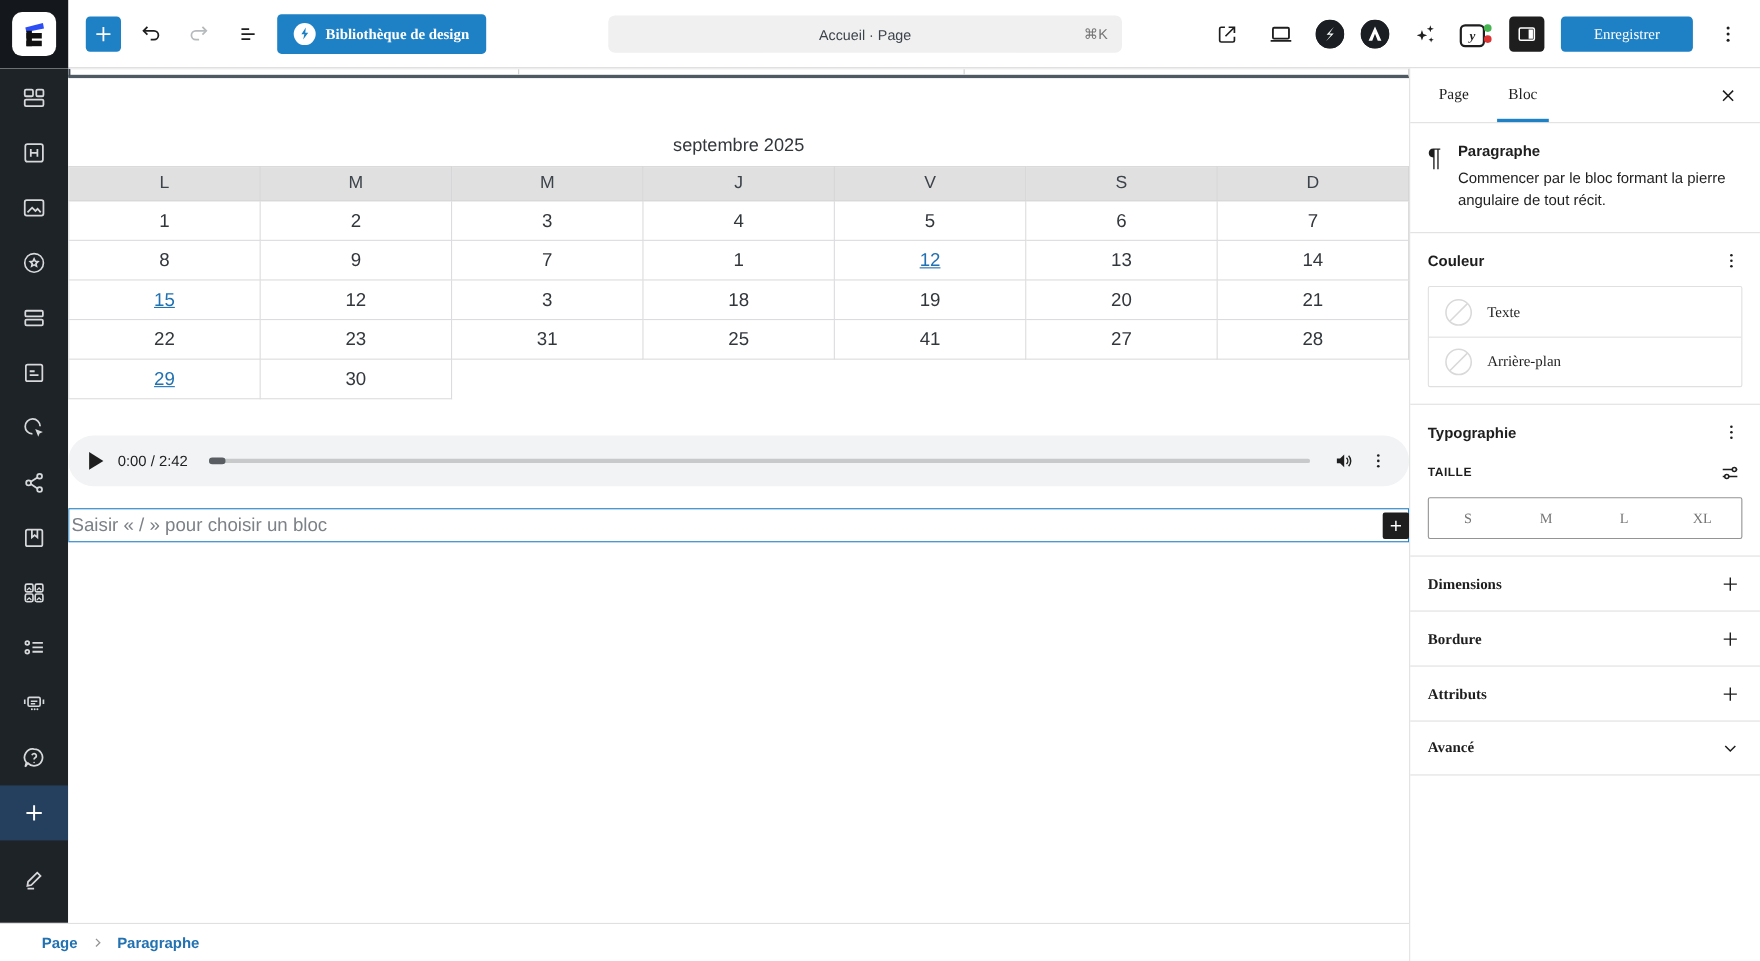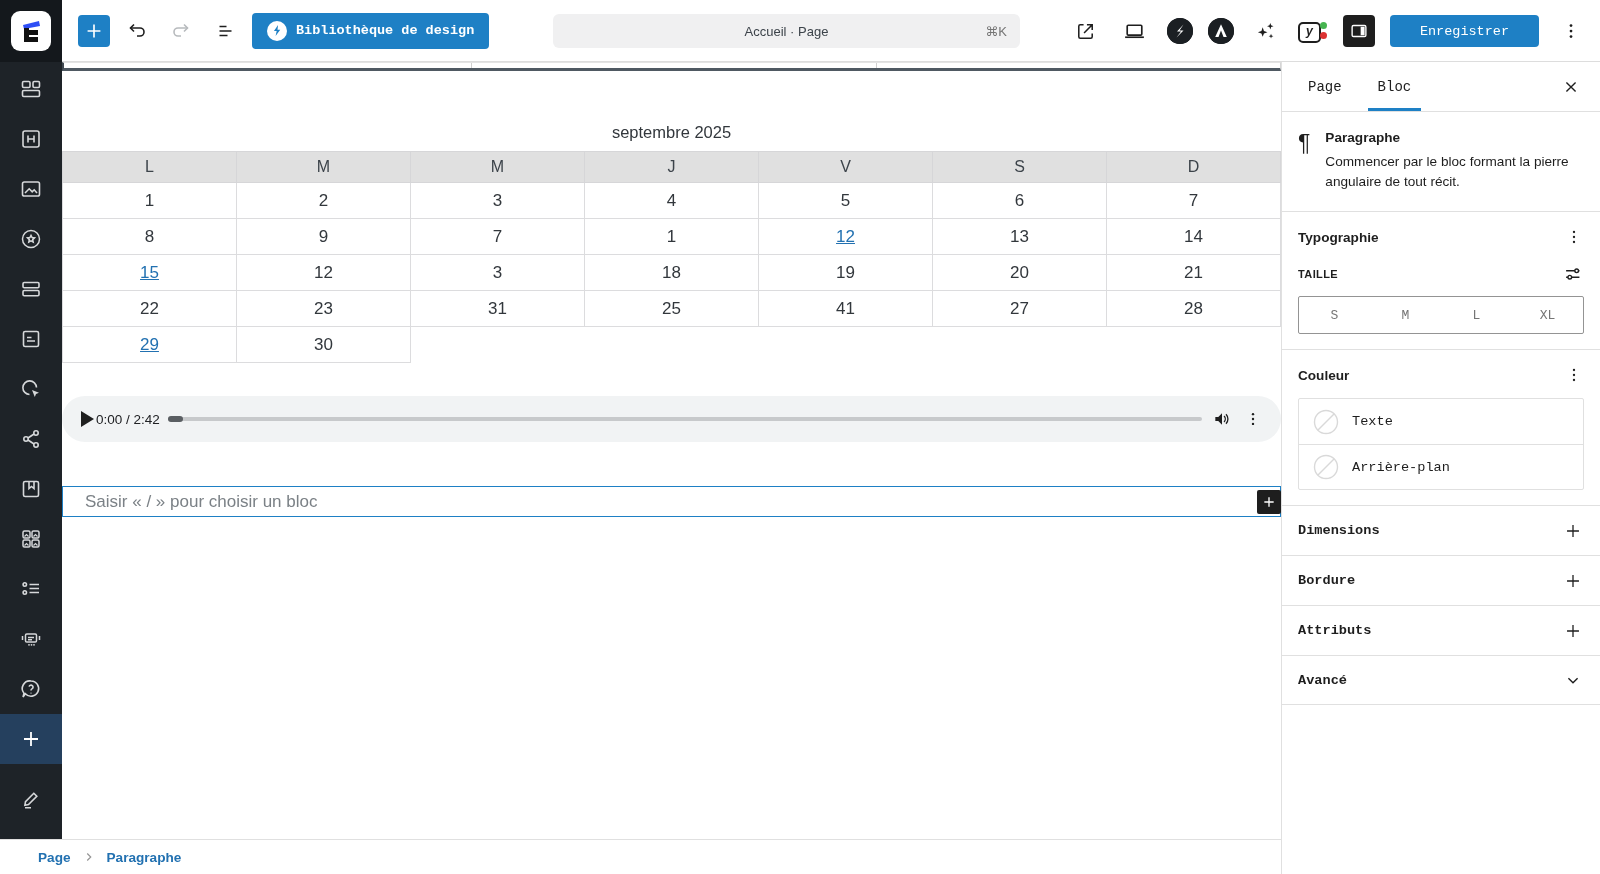--- a/index.html
+++ b/index.html
@@ -6,21 +6,21 @@
     --accent:#1e80c5;
     --link:#2271b1;
     --border:#e0e0e0;
     --text:#1e1e1e;
     --rail:#1e2328;
   }
   *{box-sizing:border-box;margin:0;padding:0;}
   html,body{width:1600px;height:874px;overflow:hidden;background:#fff;
     font-family:"Liberation Sans","DejaVu Sans",sans-serif;color:var(--text);}
   svg{display:block;}
-  button{font-family:Liberation Mono, monospace;border:none;background:none;cursor:pointer;color:inherit;}
+  button{font-family:Liberation Serif, serif;border:none;background:none;cursor:pointer;color:inherit;}
 
   
   .topbar{position:absolute;top:0;left:0;width:1600px;height:62px;background:#fff;
     border-bottom:1px solid #ddd;display:flex;align-items:center;z-index:5;}
   .logo-block{width:62px;height:62px;background:#14181c;display:flex;align-items:center;justify-content:center;flex:none;}
   .logo-badge{width:40px;height:40px;background:#fff;border-radius:9px;display:flex;align-items:center;justify-content:center;}
   .tb-left{display:flex;align-items:center;gap:10px;margin-left:16px;}
   .inserter-btn{width:32px;height:32px;background:var(--accent);border-radius:4px;
     display:flex;align-items:center;justify-content:center;}
   .icon-btn{width:34px;height:34px;display:flex;align-items:center;justify-content:center;border-radius:3px;}
@@ -58,29 +58,29 @@
 
   .calendar{margin-top:52px;}
   .cal-caption{text-align:center;font-size:16.5px;color:#32373c;margin-bottom:9px;}
   table.cal{width:100%;border-collapse:collapse;table-layout:fixed;}
   table.cal th{background:#e0e0e0;border:1px solid #d6d6d8;height:31px;font-weight:400;font-size:16px;color:#3c434a;}
   table.cal td{border:1px solid #dcdcde;height:36px;text-align:center;font-size:17px;color:#32373c;}
   table.cal td.pad{border:none;}
   table.cal a{color:var(--link);text-decoration:underline;}
 
   .audio{margin-top:33px;height:46px;background:#f1f3f4;border-radius:23px;
-    display:flex;align-items:center;padding:0 19px;gap:2px;}
+    display:flex;align-items:center;padding:0 19px;gap:13px;}
   .play-tri{width:0;height:0;border-left:13px solid #1f1f1f;border-top:8px solid transparent;border-bottom:8px solid transparent;flex:none;}
   .audio-time{font-size:13.5px;color:#202124;white-space:nowrap;margin-right:6px;}
   .audio-track{flex:1;height:4px;background:#c7c9cb;border-radius:2px;position:relative;}
   .audio-thumb{position:absolute;left:0;top:-1px;width:15px;height:6px;background:#5a5e62;border-radius:3px;}
   .audio-right{display:flex;align-items:center;gap:12px;margin-left:8px;}
 
-  .para-block{margin-top:44px;height:31px;border:1.5px solid var(--accent);
-    display:flex;align-items:center;position:relative;padding-left:20px;}
+  .para-block{margin-top:20px;height:31px;border:1.5px solid var(--accent);
+    display:flex;align-items:center;position:relative;}
   .para-placeholder{font-size:17px;color:#7b8186;padding-left:2px;}
   .para-add{position:absolute;right:-1px;top:50%;transform:translateY(-50%);width:24px;height:24px;
     background:#1e1e1e;color:#fff;border-radius:2px;display:flex;align-items:center;justify-content:center;}
 
   
   .inspector{position:absolute;left:1281px;top:62px;width:319px;height:812px;background:#fff;border-left:1px solid var(--border);}
   .insp-tabs{height:50px;border-bottom:1px solid var(--border);display:flex;align-items:stretch;padding:0 8px;}
   .insp-tab{padding:0 18px;display:flex;align-items:center;font-size:14px;color:#1e1e1e;position:relative;}
   .insp-tab.active::after{content:"";position:absolute;left:8px;right:8px;bottom:0;height:3px;background:var(--accent);}
   .insp-close{margin-left:auto;width:42px;display:flex;align-items:center;justify-content:center;}
@@ -427,20 +427,49 @@
   <div class="block-card">
     <span class="pilcrow">¶</span>
     <div>
       <h3>Paragraphe</h3>
       <p>Commencer par le bloc formant la pierre angulaire de tout récit.</p>
     </div>
   </div>
 
   <div class="panel">
     <div class="panel-head">
+      <span>Couleur</span>
+      <button>
+        <svg width="20" height="20" viewBox="0 0 24 24" fill="#1e1e1e">
+          <circle cx="12" cy="6" r="1.4"></circle>
+            <circle cx="12" cy="12" r="1.4"></circle>
+            <circle cx="12" cy="18" r="1.4"></circle>
+        </svg>
+      </button>
+    </div>
+    <div class="color-box">
+      <button class="color-row" style="width:100%;">
+        <svg width="26" height="26" viewBox="0 0 26 26">
+          <circle cx="13" cy="13" r="11.5" fill="#fff" stroke="#d9d9d9" stroke-width="1.4"></circle>
+          <line x1="5" y1="21" x2="21" y2="5" stroke="#d9d9d9" stroke-width="1.4"></line>
+        </svg>
+        <span>Texte</span>
+      </button>
+      <button class="color-row" style="width:100%;">
+        <svg width="26" height="26" viewBox="0 0 26 26">
+          <circle cx="13" cy="13" r="11.5" fill="#fff" stroke="#d9d9d9" stroke-width="1.4"></circle>
+          <line x1="5" y1="21" x2="21" y2="5" stroke="#d9d9d9" stroke-width="1.4"></line>
+        </svg>
+        <span>Arrière-plan</span>
+      </button>
+    </div>
+  </div>
+
+  <div class="panel">
+    <div class="panel-head">
       <span>Typographie</span>
       <button>
         <svg width="20" height="20" viewBox="0 0 24 24" fill="#1e1e1e">
           <circle cx="12" cy="6" r="1.4"></circle>
             <circle cx="12" cy="12" r="1.4"></circle>
             <circle cx="12" cy="18" r="1.4"></circle>
         </svg>
       </button>
     </div>
     <div class="taille-row">
@@ -454,49 +483,20 @@
       </button>
     </div>
     <div class="seg">
         <button class="size-btn">S</button>
         <button class="size-btn">M</button>
         <button class="size-btn">L</button>
         <button class="size-btn">XL</button>
       </div>
   </div>
 
-  <div class="panel">
-    <div class="panel-head">
-      <span>Couleur</span>
-      <button>
-        <svg width="20" height="20" viewBox="0 0 24 24" fill="#1e1e1e">
-          <circle cx="12" cy="6" r="1.4"></circle>
-            <circle cx="12" cy="12" r="1.4"></circle>
-            <circle cx="12" cy="18" r="1.4"></circle>
-        </svg>
-      </button>
-    </div>
-    <div class="color-box">
-      <button class="color-row" style="width:100%;">
-        <svg width="26" height="26" viewBox="0 0 26 26">
-          <circle cx="13" cy="13" r="11.5" fill="#fff" stroke="#d9d9d9" stroke-width="1.4"></circle>
-          <line x1="5" y1="21" x2="21" y2="5" stroke="#d9d9d9" stroke-width="1.4"></line>
-        </svg>
-        <span>Texte</span>
-      </button>
-      <button class="color-row" style="width:100%;">
-        <svg width="26" height="26" viewBox="0 0 26 26">
-          <circle cx="13" cy="13" r="11.5" fill="#fff" stroke="#d9d9d9" stroke-width="1.4"></circle>
-          <line x1="5" y1="21" x2="21" y2="5" stroke="#d9d9d9" stroke-width="1.4"></line>
-        </svg>
-        <span>Arrière-plan</span>
-      </button>
-    </div>
-  </div>
-
   <button class="panel-row" style="width:100%;">
     <span>Dimensions</span>
     <svg width="22" height="22" viewBox="0 0 24 24" fill="none" stroke="#1e1e1e" stroke-width="1.4">
         <path d="M12 5.5v13M5.5 12h13"></path>
       </svg>
   </button>
   <button class="panel-row" style="width:100%;">
     <span>Bordure</span>
     <svg width="22" height="22" viewBox="0 0 24 24" fill="none" stroke="#1e1e1e" stroke-width="1.4">
         <path d="M12 5.5v13M5.5 12h13"></path>

